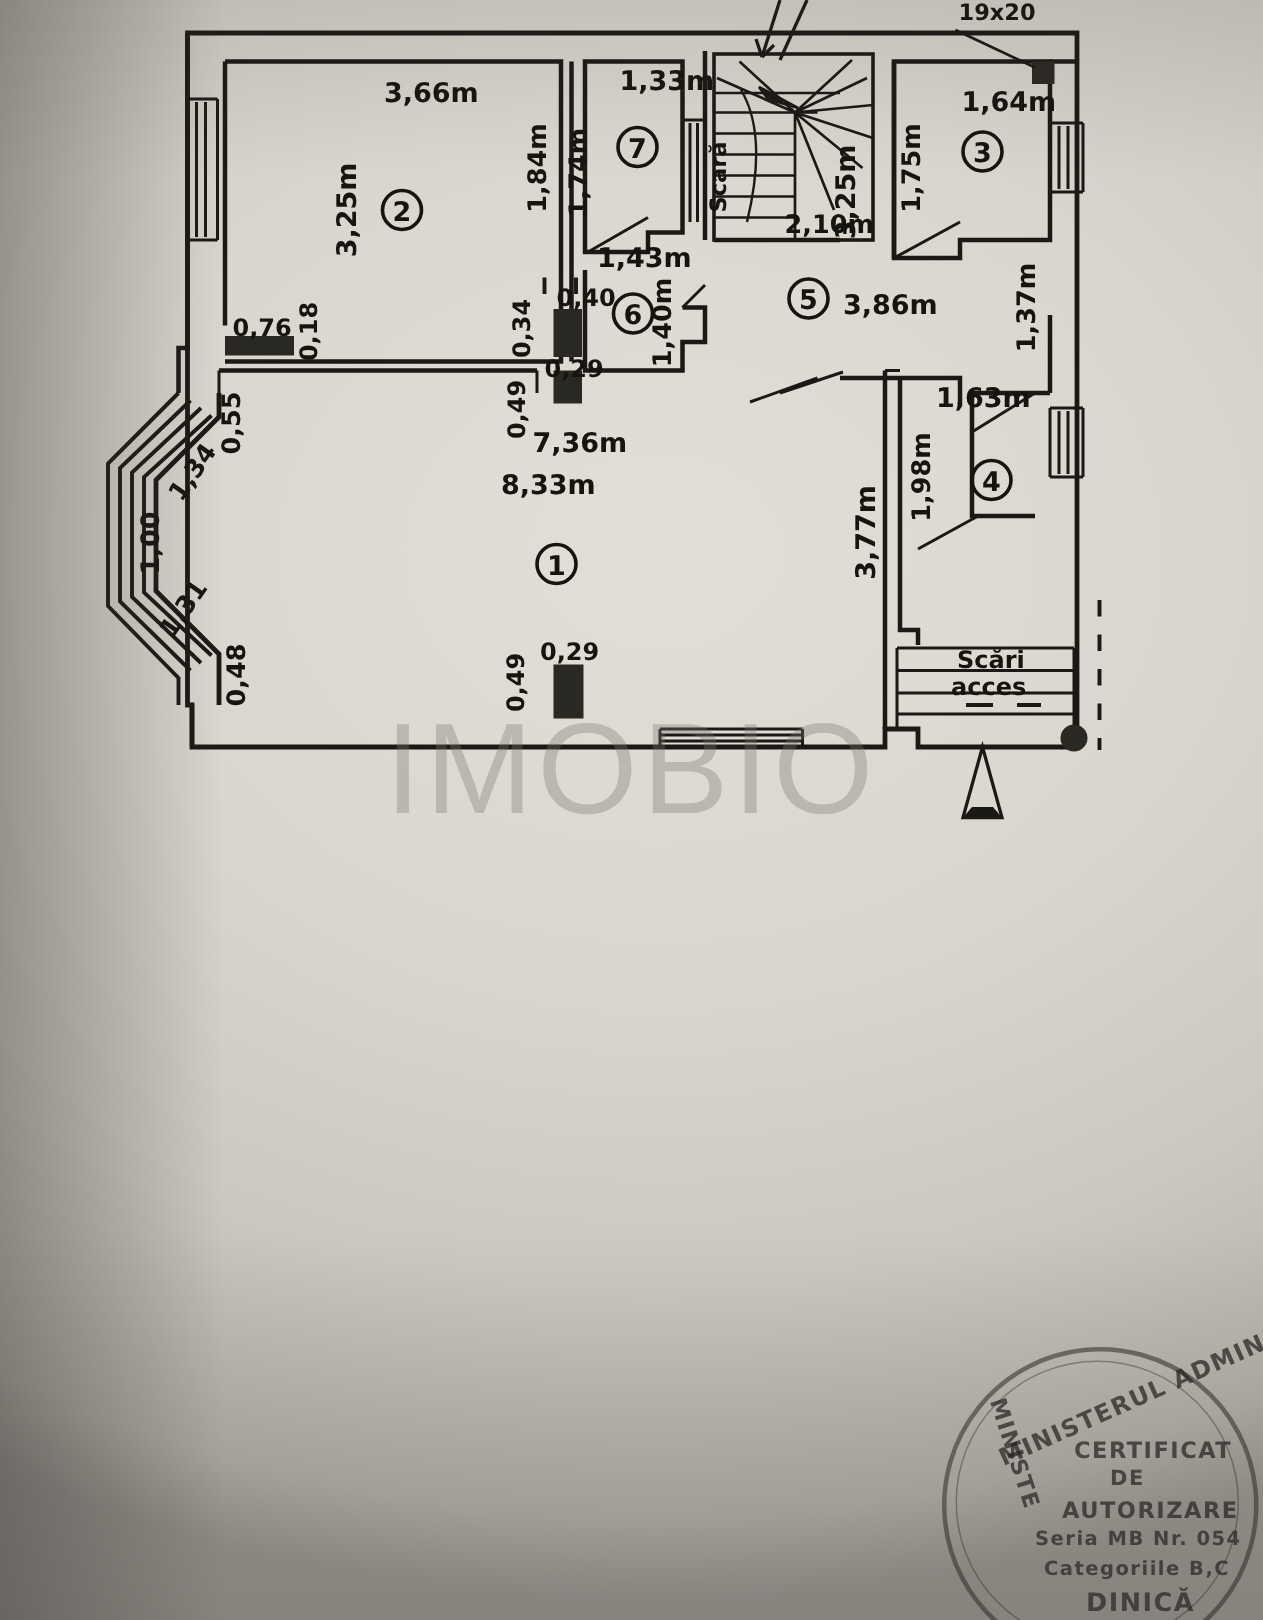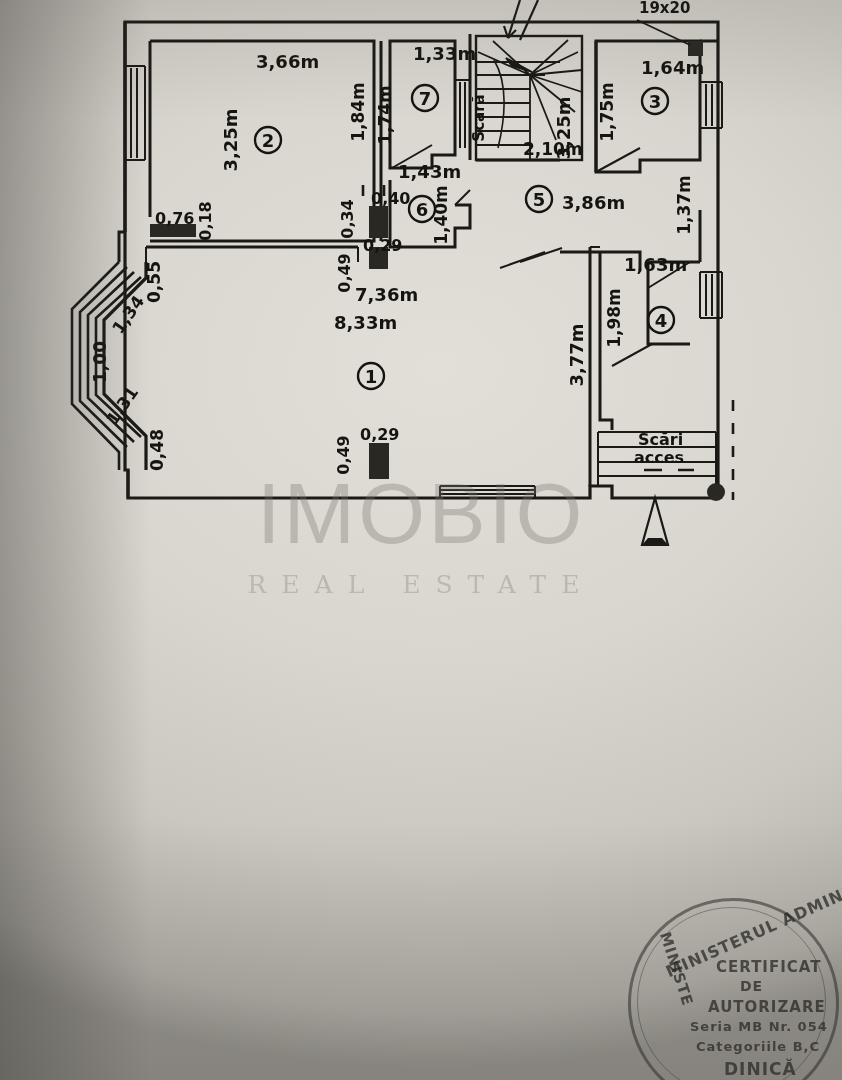--- a/index.html
+++ b/index.html
@@ -289,21 +289,20 @@
       <g>
         <text x="638" y="445" font-size="16">Scări</text>
         <text x="634" y="463" font-size="16">acces</text>
       </g>
 
     </svg>
   </div>
 
   <div id="wm">
     <div class="wm-main">IMOBIO</div>
-    <div class="wm-sub">REAL ESTATE</div>
   </div>
 
   <div id="table-area">
     
     
 
     
 
     
     

